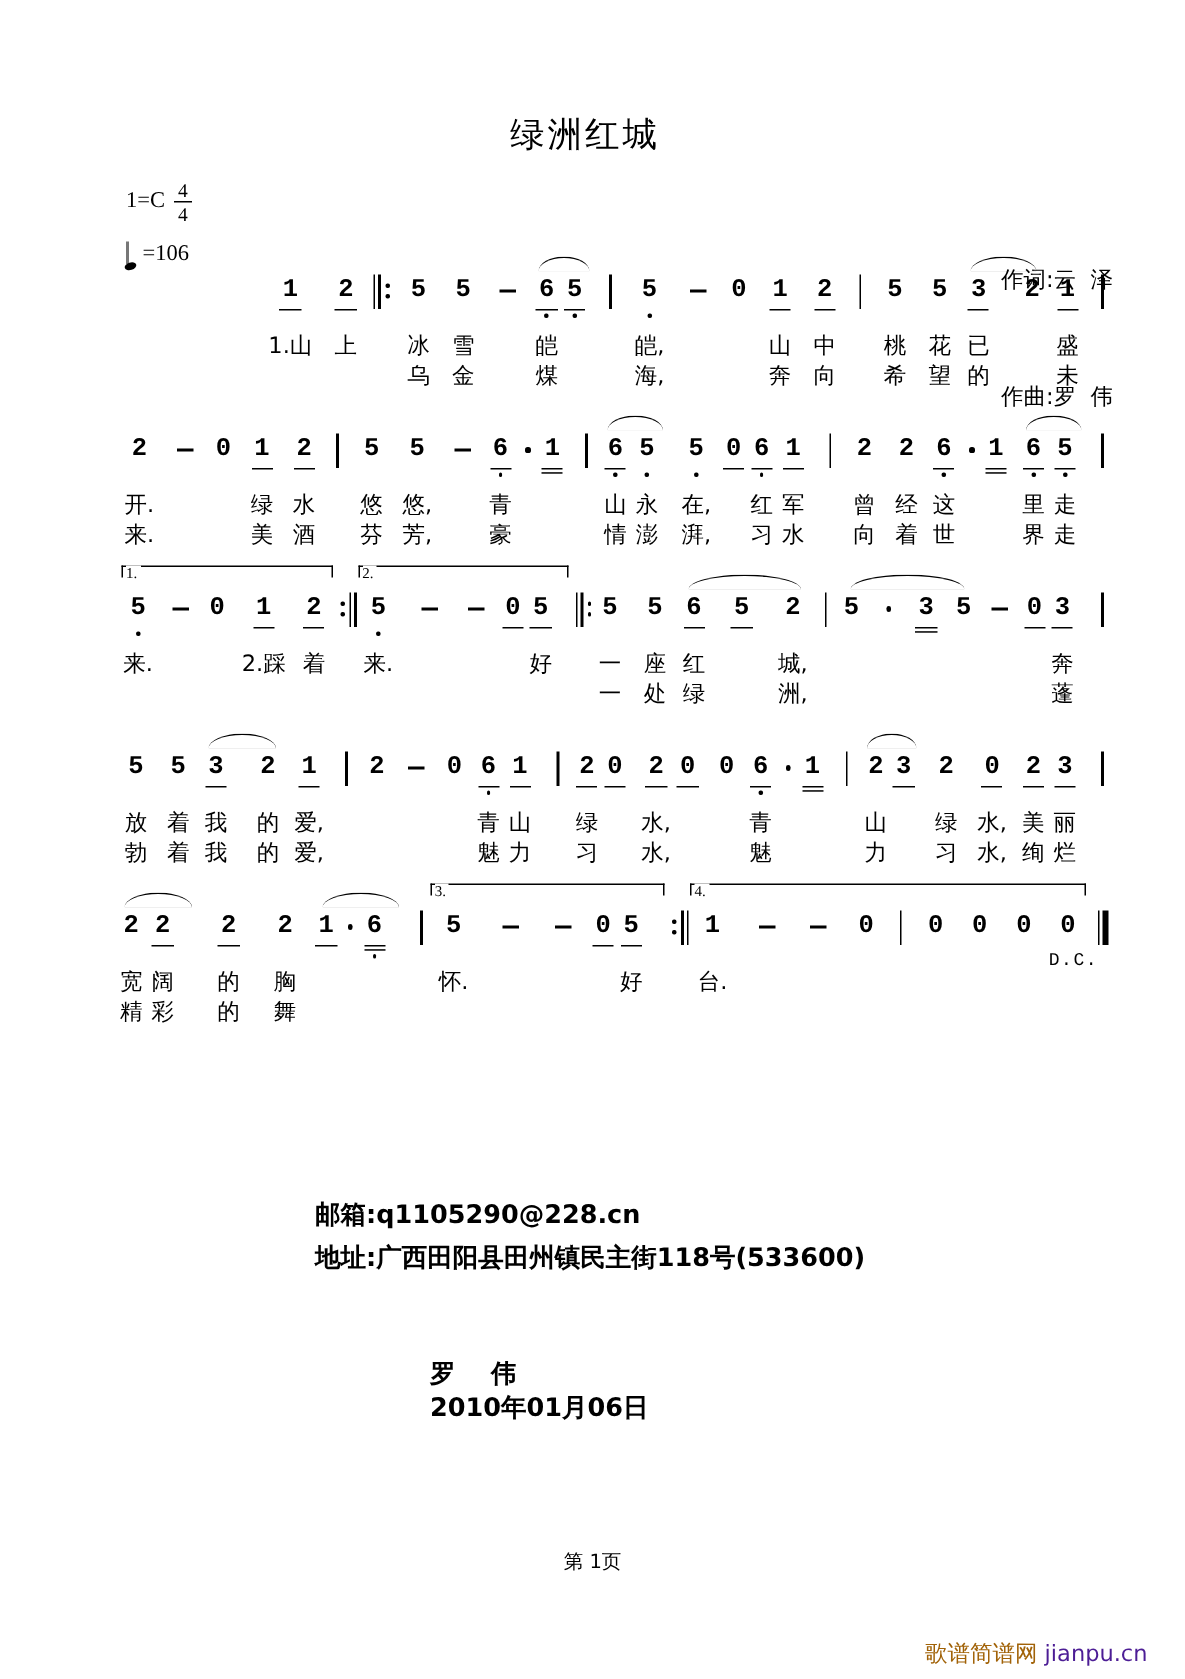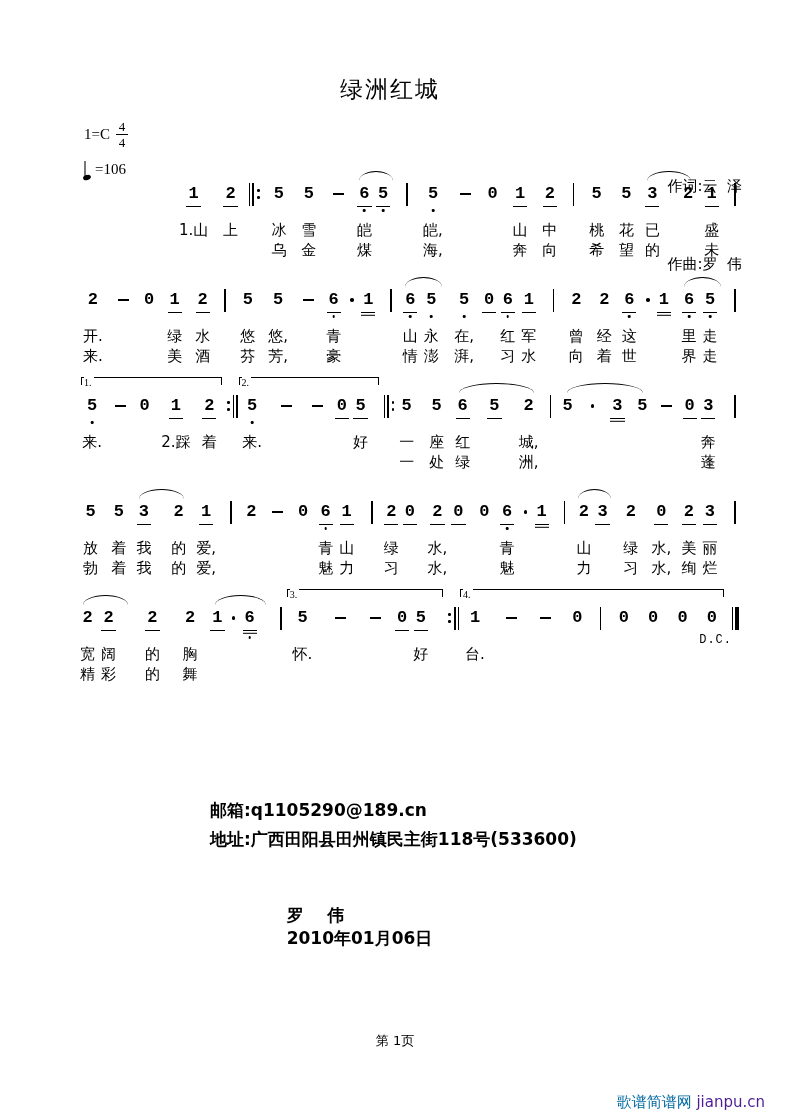--- a/index.html
+++ b/index.html
@@ -1074,28 +1074,28 @@
             </span>
             <span class="ly"></span>
             <span class="ly"></span>
           </span>
           <div class="dc">D.C.</div>
         </div>
       </div>
     </div>
 
   <div class="contact">
-    <div>邮箱:q1105290@189.cn</div>
+    <div>邮箱:q1105290@228.cn</div>
     <div>地址:广西田阳县田州镇民主街118号(533600)</div>
   </div>
 
   <div class="signature">
     <span class="sig-name">罗    伟</span>
     <span>2010年01月06日</span>
   </div>
 
   <div class="pagenum">第 1页</div>
 
   <div class="watermark">
-    <span id="wm-cn" style="color: #0369a1;">歌谱简谱网 </span><span id="wm-en" style="color: #4c1d95;">jianpu.cn</span>
+    <span id="wm-cn" style="color: #a16207;">歌谱简谱网 </span><span id="wm-en" style="color: #4c1d95;">jianpu.cn</span>
   </div>
 
 </div>
 
 </body></html>

